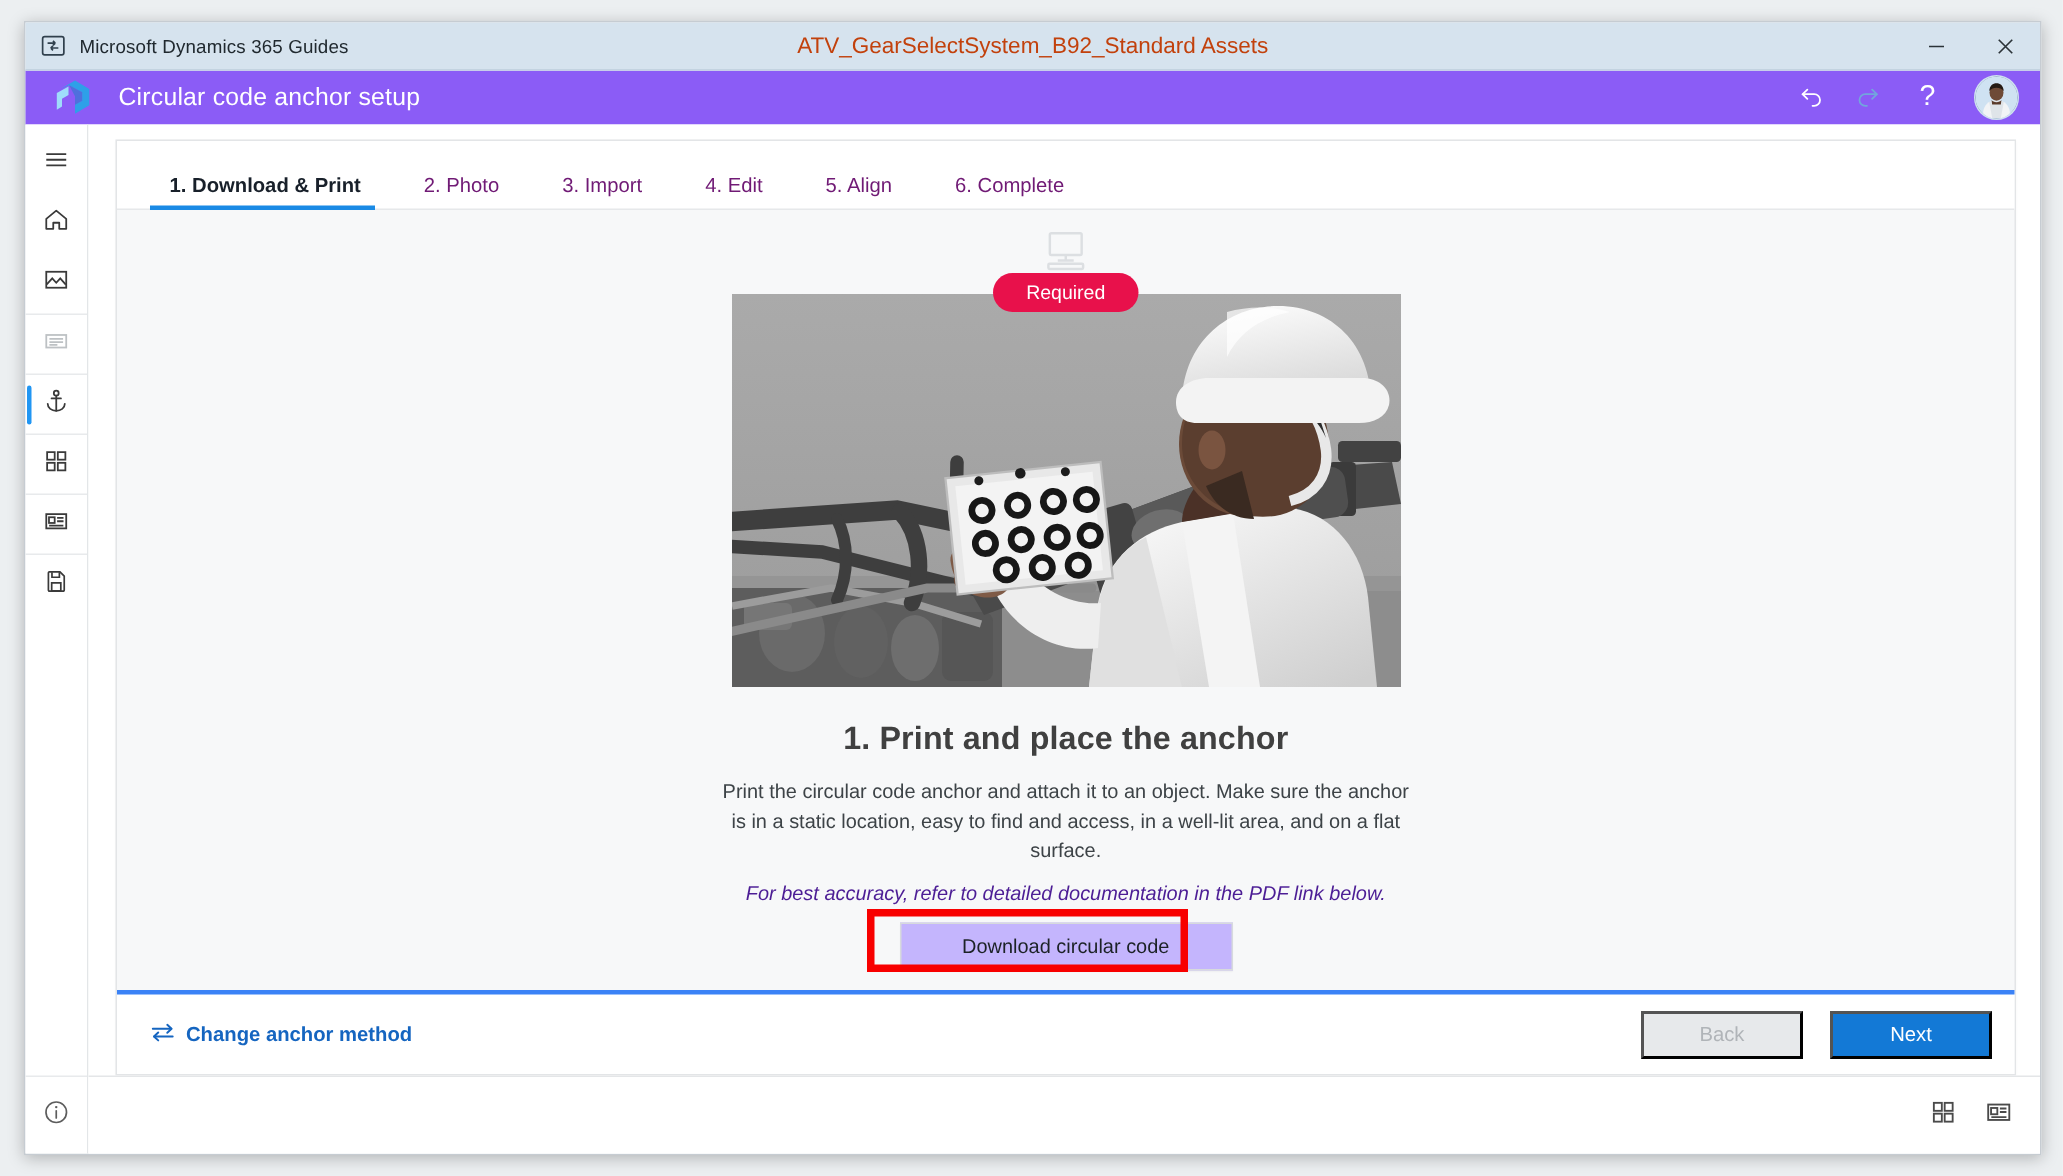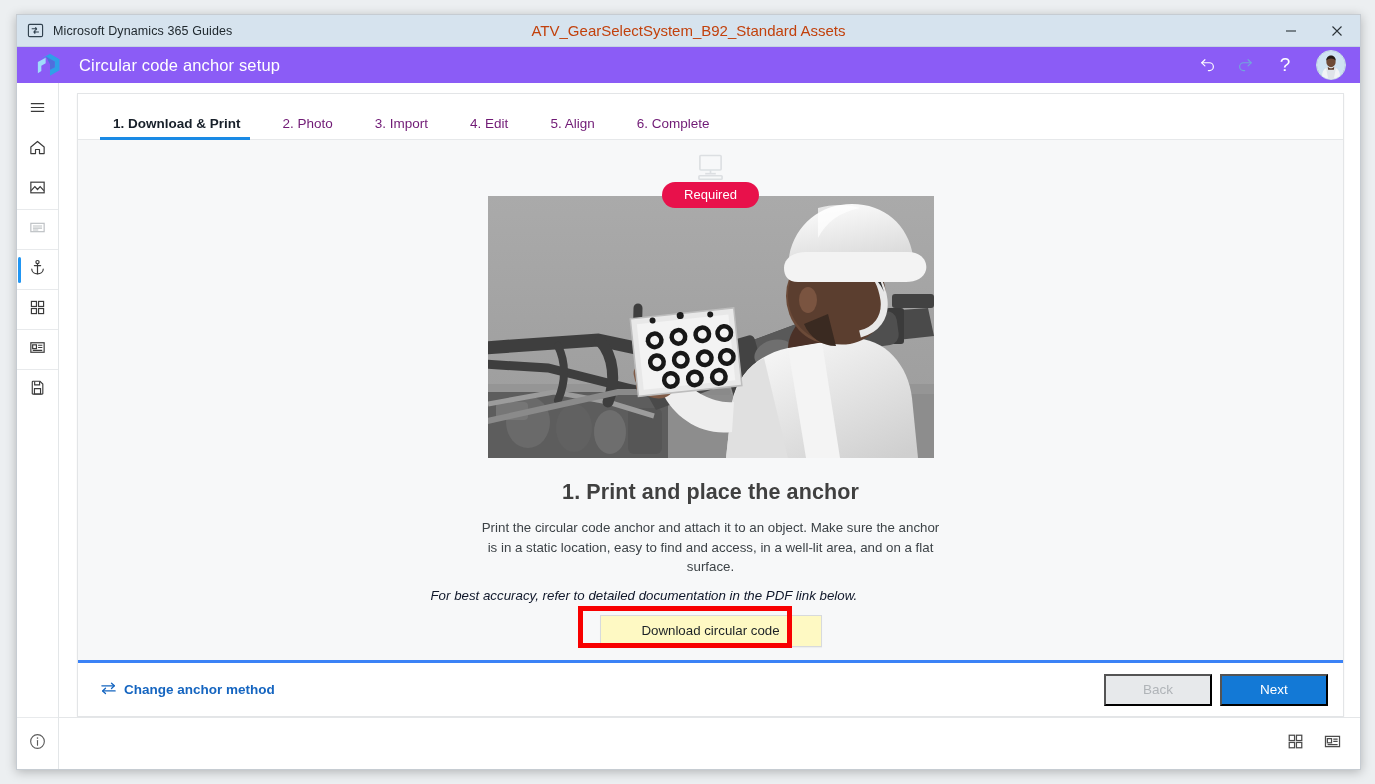--- a/index.html
+++ b/index.html
@@ -131,47 +131,47 @@
   .hero svg { display: block; width: 100%; height: 100%; }
   .step-title {
     font-size: 21.5px; color: #404040; font-weight: 700;
     margin-top: 22px; letter-spacing: .1px;
   }
   .step-desc {
     width: 470px; text-align: center; font-size: 13.3px;
     color: #3d4347; line-height: 19.5px; margin-top: 13px;
   }
   .step-note {
-    width: 560px; text-align: left; font-size: 13.3px;
-    color: #0f172a; font-style: italic; margin-top: 11px;
+    width: 560px; text-align: center; font-size: 13.3px;
+    color: #4c1d95; font-style: italic; margin-top: 11px;
   }
   .dl-wrap { position: relative; margin-top: 12px; }
   .dl-highlight {
     position: absolute; left: -22px; top: -9px;
     width: 214px; height: 42px;
     border: 5px solid #f80000; pointer-events: none;
   }
   .dl-btn {
-    width: 222px; height: 32px; background: #fef9c3;
+    width: 222px; height: 32px; background: #c4b5fd;
     border: 1px solid #d7dadd; font-size: 13.3px; color: #1c2226;
     display: flex; align-items: center; justify-content: center;
     box-shadow: 0 1px 1px rgba(0,0,0,.04);
   }
   
   .cardfooter {
     height: 56px; flex: none; background: #fff;
     border-top: 3px solid #3b82f6;
     display: flex; align-items: center;
     padding: 0 15px 0 22px;
   }
   .change-link {
     display: flex; align-items: center; gap: 7px;
     color: #1565c0; font-size: 13.5px; font-weight: 700;
   }
-  .footer-btns { margin-left: auto; display: flex; gap: 8px; }
+  .footer-btns { margin-left: auto; display: flex; gap: 18px; }
   .btn {
     width: 108px; height: 32px; font-size: 13.5px;
     display: flex; align-items: center; justify-content: center;
   }
   .btn.secondary { background: #e7e9eb; color: #b0b4b8; }
   .btn.primary { background: #1379d6; color: #fff; }
   
   .statusbar {
     height: 52px; flex: none; background: #fff;
     border-top: 1px solid #e4e6e8;

